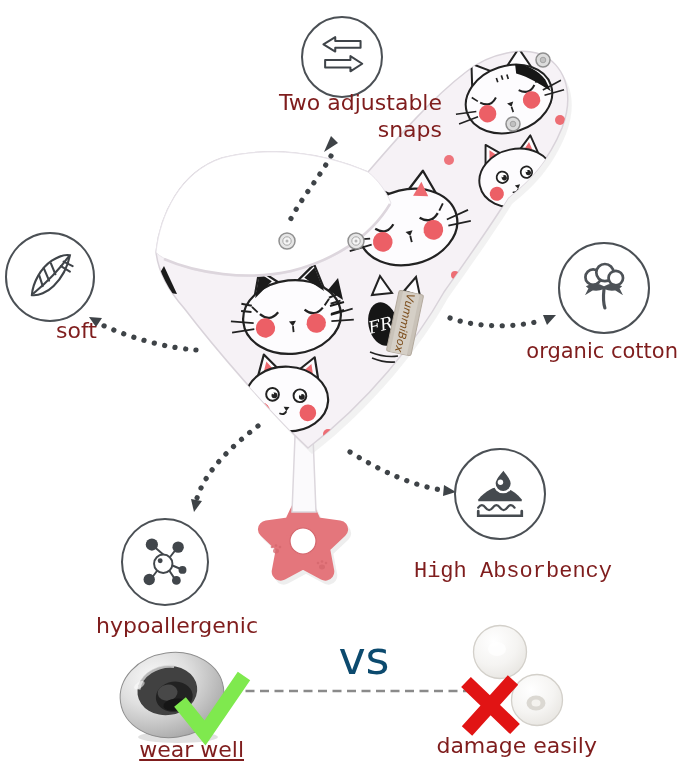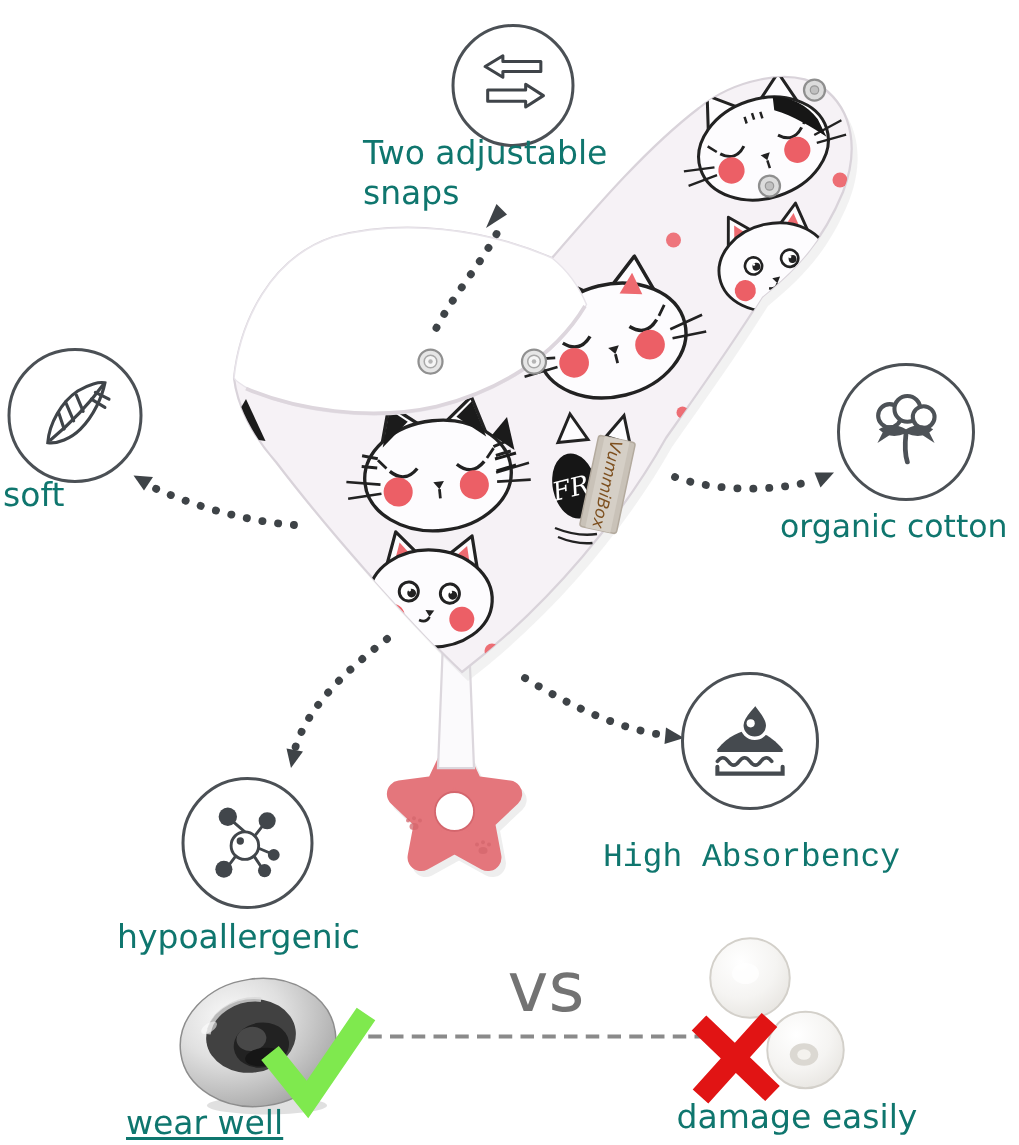--- a/index.html
+++ b/index.html
@@ -1,23 +1,23 @@
 <!DOCTYPE html>
 <html><head>
 <meta charset="utf-8">
 <style>
   html,body{margin:0;padding:0;background:#fff;overflow:hidden;}
   .stage{position:relative;width:679px;height:763px;background:#ffffff;
          font-family:"DejaVu Sans","Liberation Sans",sans-serif;overflow:hidden;}
   .scene{position:absolute;left:0;top:0;width:679px;height:763px;}
   .fcircle{position:absolute;box-sizing:border-box;border:2.3px solid #4b5055;border-radius:50%;
            background:#fff;display:flex;align-items:center;justify-content:center;}
-  .flabel{position:absolute;color:#0f766e;font-size:22px;text-align:left;line-height:27px;}
+  .flabel{position:absolute;color:#7f1d1d;font-size:22px;text-align:right;line-height:27px;}
   .nowrap{white-space:nowrap;}
-  .vs{position:absolute;color:#737373;font-size:46px;line-height:46px;text-align:center;}
+  .vs{position:absolute;color:#0c4a6e;font-size:46px;line-height:46px;text-align:center;}
 </style>
 </head>
 <body>
 
 <div class="stage">
 
 <svg class="scene" viewBox="0 0 679 763">
   <defs>
     <clipPath id="bibClip">
       <path d="M 156,252 C 160,215 180,172 222,158 C 268,146 322,152 368,172 C 400,135 432,98 466,72 C 488,54 526,44 548,58 C 570,74 572,102 562,128 C 548,162 530,180 508,198 C 488,230 468,258 444,292 C 416,342 368,402 308,448 C 270,412 216,350 184,308 C 168,290 158,270 156,252 Z"></path>
@@ -257,16 +257,16 @@
     <path d="M 8,51 L 8,56 L 56,56 L 56,51" fill="none" stroke="#454a4f" stroke-width="3" stroke-linecap="round"></path>
   </svg>
 </div>
 
 <div class="flabel" style="left:242px;top:89px;width:200px;">Two adjustable snaps</div>
 <div class="flabel" style="left:2px;top:317px;width:95px;">soft</div>
 <div class="flabel nowrap" style="left:78px;top:612px;width:180px;">hypoallergenic</div>
 <div class="flabel nowrap" style="left:520px;top:338px;width:158px;font-size:21px;">organic cotton</div>
 <div class="flabel nowrap" style="left:402px;top:558px;width:210px;font-family:Liberation Mono, monospace;">High Absorbency</div>
 <div class="flabel nowrap" style="left:84px;top:736px;width:160px;text-decoration:underline;">wear well</div>
-<div class="flabel nowrap" style="left:451px;top:732px;width:185px;">damage easily</div>
+<div class="flabel nowrap" style="left:412px;top:732px;width:185px;">damage easily</div>
 <div class="vs" style="left:334px;top:635px;width:60px;">vs</div>
 
 </div>
 
 </body></html>

